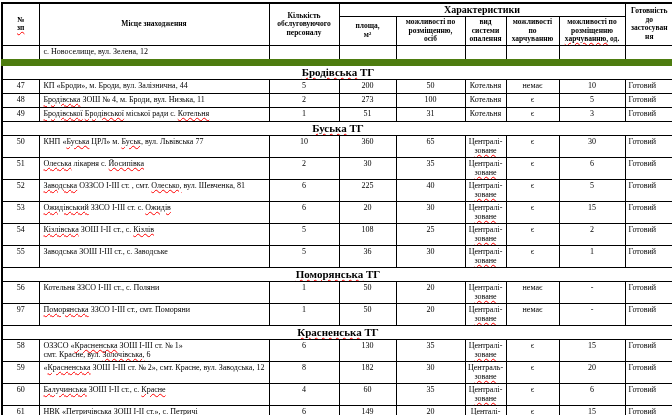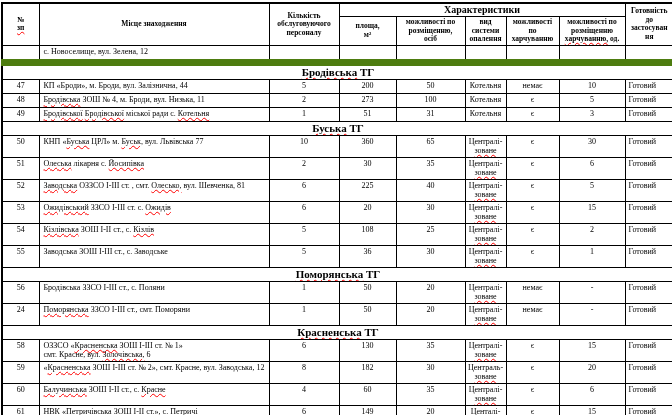--- a/index.html
+++ b/index.html
@@ -187,31 +187,31 @@
     <td class="c">Централі-<br><span class="sp">зоване</span></td>
     <td class="c">є</td>
     <td class="c">1</td>
     <td class="ready">Готовий</td>
   </tr>
         <tr class="section-row">
     <td colspan="9"><span class="sp">Поморянська</span> ТГ</td>
   </tr>
         <tr class="data-row r2">
     <td class="c">56</td>
-    <td class="loc">Бродівська ЗЗСО І-ІІІ ст., с. Поляни</td>
+    <td class="loc">Котельня ЗЗСО І-ІІІ ст., с. Поляни</td>
     <td class="c">1</td>
     <td class="c">50</td>
     <td class="c">20</td>
     <td class="c">Централі-<br><span class="sp">зоване</span></td>
     <td class="c">немає</td>
     <td class="c">-</td>
     <td class="ready">Готовий</td>
   </tr>
         <tr class="data-row r2">
-    <td class="c">24</td>
+    <td class="c">97</td>
     <td class="loc"><span class="sp">Поморянська</span> ЗЗСО І-ІІІ ст., смт. Поморяни</td>
     <td class="c">1</td>
     <td class="c">50</td>
     <td class="c">20</td>
     <td class="c">Централі-<br><span class="sp">зоване</span></td>
     <td class="c">немає</td>
     <td class="c">-</td>
     <td class="ready">Готовий</td>
   </tr>
         <tr class="section-row">

